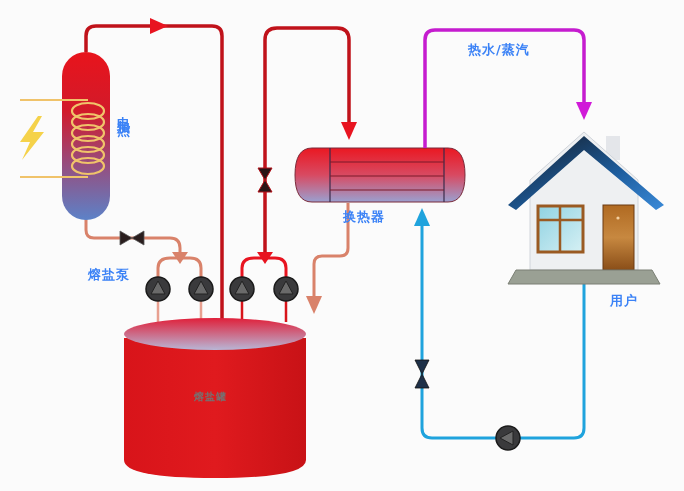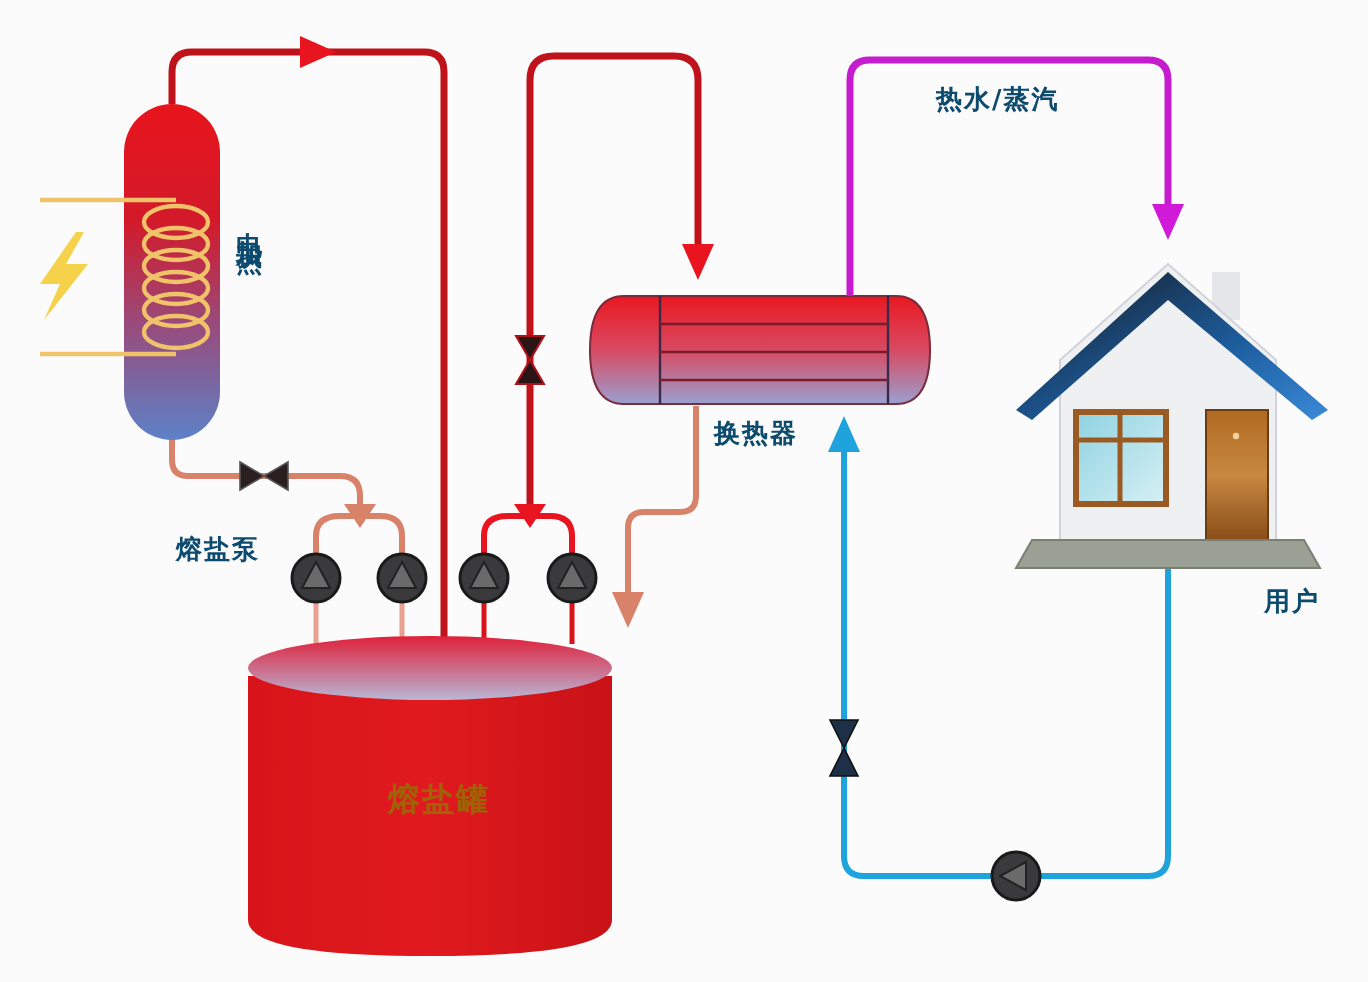--- a/index.html
+++ b/index.html
@@ -1,21 +1,21 @@
 <!DOCTYPE html>
 <html><head>
 <meta charset="utf-8">
 <style>
   html, body { margin: 0; padding: 0; background: #fbfbfb; }
   body { width: 684px; height: 491px; overflow: hidden; position: relative;
          font-family: "DejaVu Sans", sans-serif; }
   #diagram { position: absolute; left: 0; top: 0; width: 684px; height: 491px; }
-  .lbl { position: absolute; color: #0c4a6e; font-size: 13px; font-weight: bold; letter-spacing: 1px; }
+  .lbl { position: absolute; color: #3b82f6; font-size: 13px; font-weight: bold; letter-spacing: 1px; }
   .vlbl { writing-mode: vertical-rl; text-orientation: upright; letter-spacing: 4px; }
-  .tank-lbl { position: absolute; color: #a16207; font-size: 16px; font-weight: bold; letter-spacing: 1px; }
+  .tank-lbl { position: absolute; color: #737373; font-size: 10px; font-weight: bold; letter-spacing: 1px; }
 </style>
 </head>
 <body>
 
 <svg id="diagram" viewBox="0 0 684 491">
   <defs>
     <linearGradient id="heaterGrad" x1="0" y1="0" x2="0" y2="1">
       <stop offset="0" stop-color="#e8141c"></stop>
       <stop offset="0.35" stop-color="#d21a2a"></stop>
       <stop offset="0.65" stop-color="#9a4a7a"></stop>
@@ -163,16 +163,16 @@
   </g>
 
   <g>
     <path d="M124,338 L124,460 Q124,478 215,478 Q306,478 306,460 L306,338 z" fill="url(#tankBody)"></path>
     <ellipse cx="215" cy="334" rx="91" ry="16" fill="url(#tankTopGrad)"></ellipse>
   </g>
 </svg>
 
 <div class="lbl vlbl" style="left:114px; top:106px;">电加热</div>
 <div class="lbl" style="left:88px; top:266px;">熔盐泵</div>
-<div class="lbl" style="left:357px; top:208px;">换热器</div>
+<div class="lbl" style="left:343px; top:208px;">换热器</div>
 <div class="lbl" style="left:468px; top:41px;">热水/蒸汽</div>
-<div class="lbl" style="left:632px; top:292px;">用户</div>
+<div class="lbl" style="left:610px; top:292px;">用户</div>
 <div class="tank-lbl" style="left:194px; top:390px;">熔盐罐</div>
 
 </body></html>

